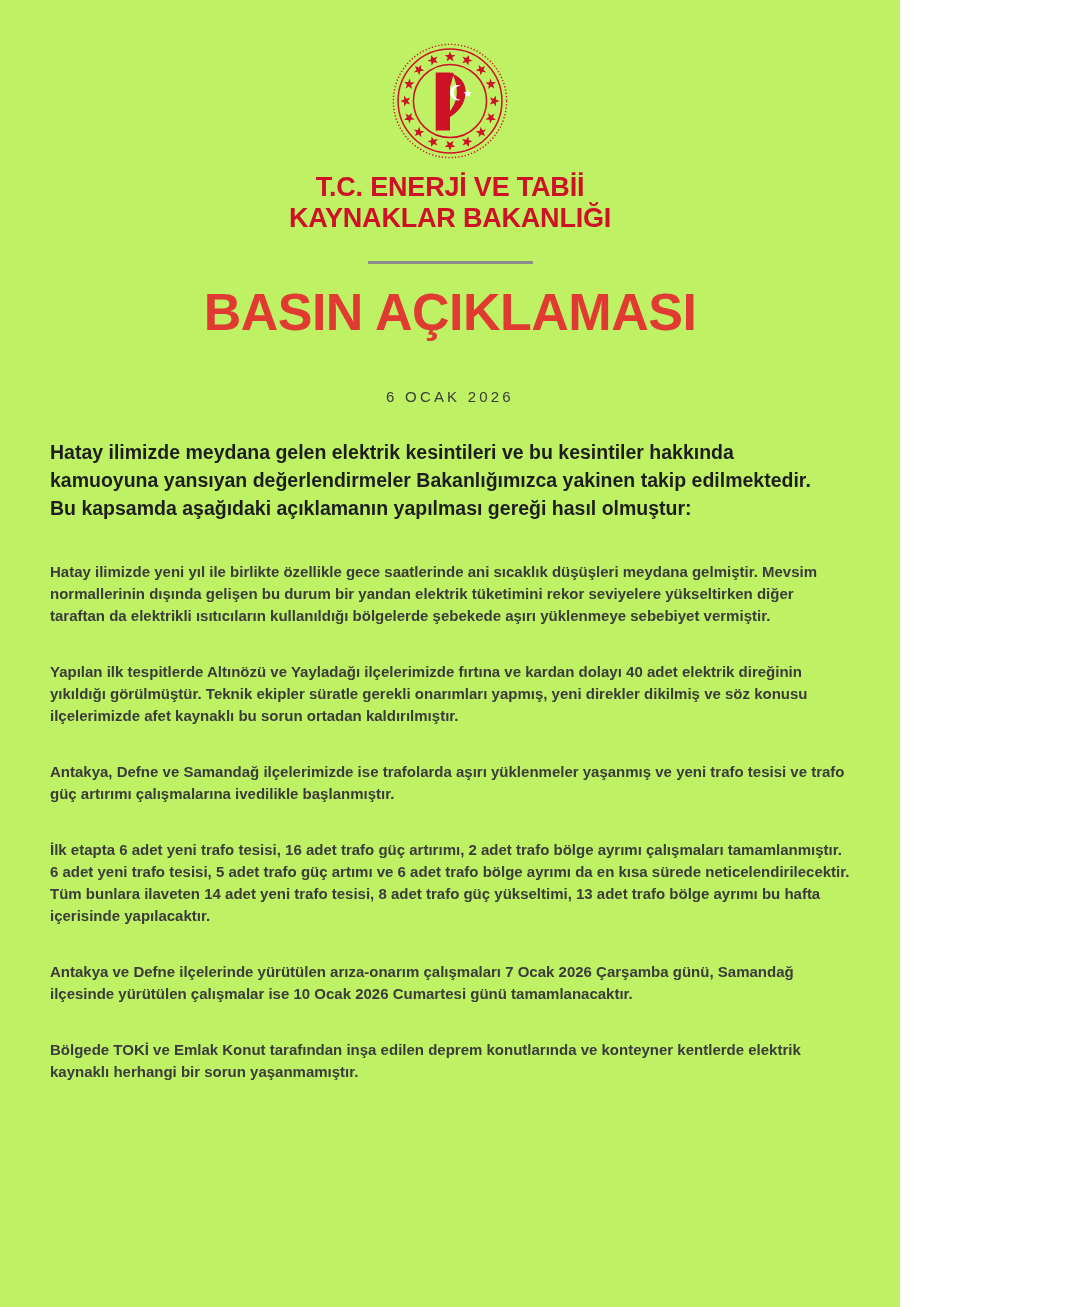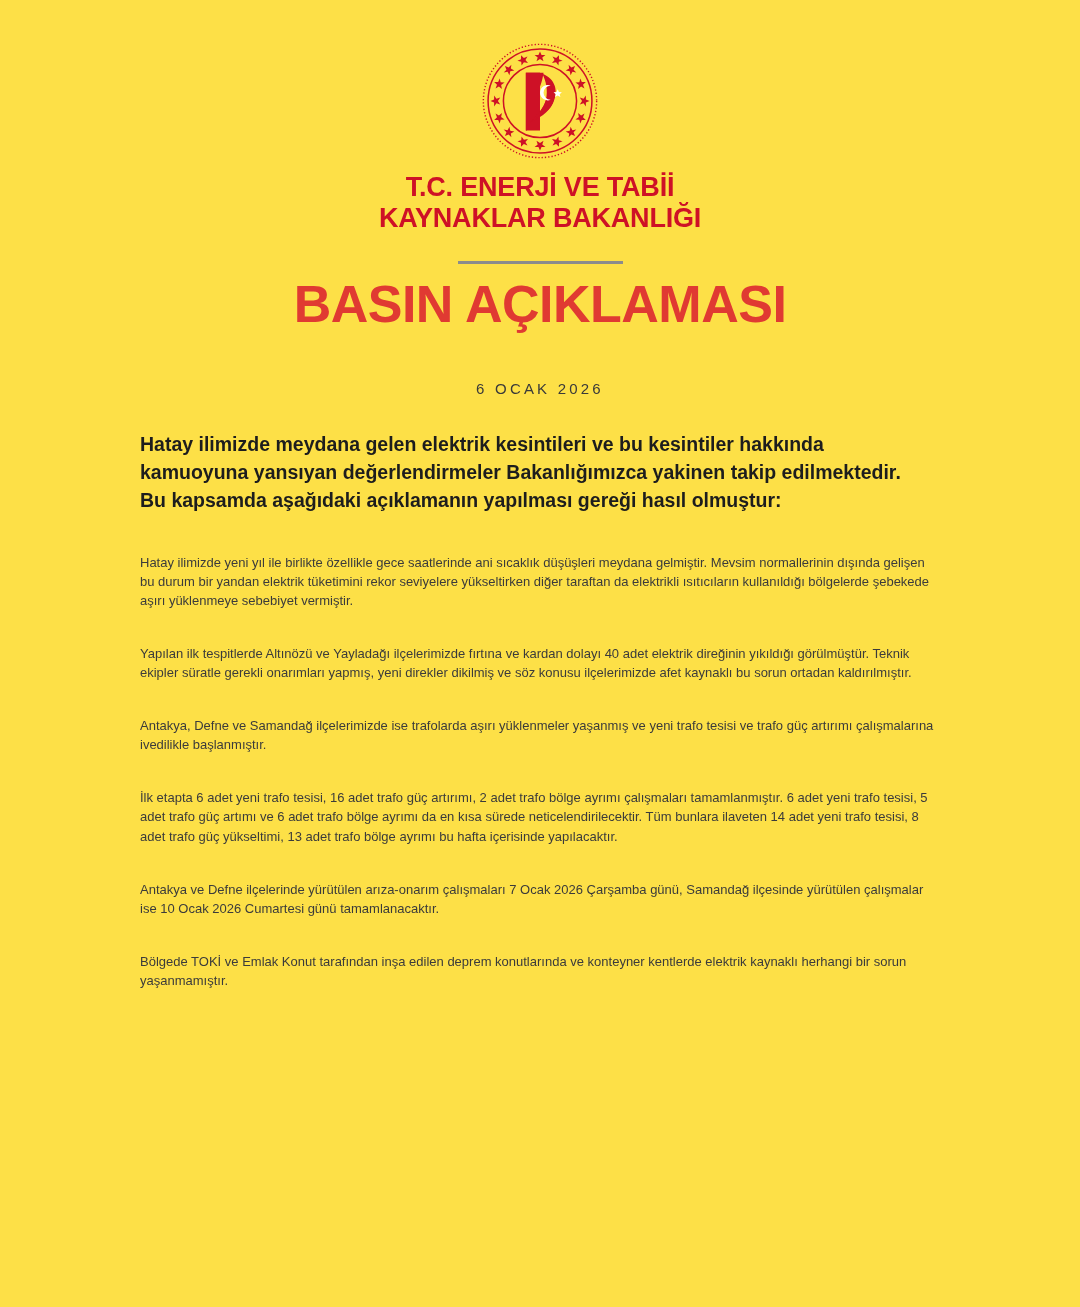--- a/index.html
+++ b/index.html
@@ -9,24 +9,24 @@
     background: #ffffff;
   }
   body {
     width: 1080px;
     height: 1307px;
     font-family: "Liberation Sans", sans-serif;
     color: #2f2f2f;
     overflow: hidden;
   }
   .page {
-    width: 1080px;
+    width: 900px;
     height: 1307px;
     box-sizing: border-box;
-    background: #fde047;
+    background: #bef264;
     position: relative;
     display: flex;
     flex-direction: column;
     align-items: center;
   }
 
   
   .masthead {
     width: 100%;
     display: flex;
@@ -58,21 +58,21 @@
   .divider {
     width: 165px;
     height: 3px;
     background: #8c8c8c;
     margin: 26px 0 0 0;
     border: 0;
   }
 
   
   .headline {
-    margin-top: 14px;
+    margin-top: 22px;
     color: #E03A32;
     font-size: 52px;
     font-weight: bold;
     letter-spacing: -0.5px;
     line-height: 1;
     text-align: center;
     font-family: "Liberation Sans", sans-serif;
   }
   .date {
     margin-top: 16px;
@@ -91,25 +91,25 @@
     box-sizing: border-box;
   }
   .intro {
     font-size: 19.5px;
     font-weight: bold;
     line-height: 1.42;
     color: #1d1d1d;
     margin: 0 16px 38px 0;
   }
   .para {
-    font-size: 13px;
+    font-size: 15px;
     line-height: 1.47;
     color: #3b3b3b;
     margin: 0 0 34px 0;
-    font-weight: normal;
+    font-weight: bold;
   }
   .para:last-child {
     margin-bottom: 0;
   }
 </style>
 </head>
 <body>
 
 <div class="page">
 

